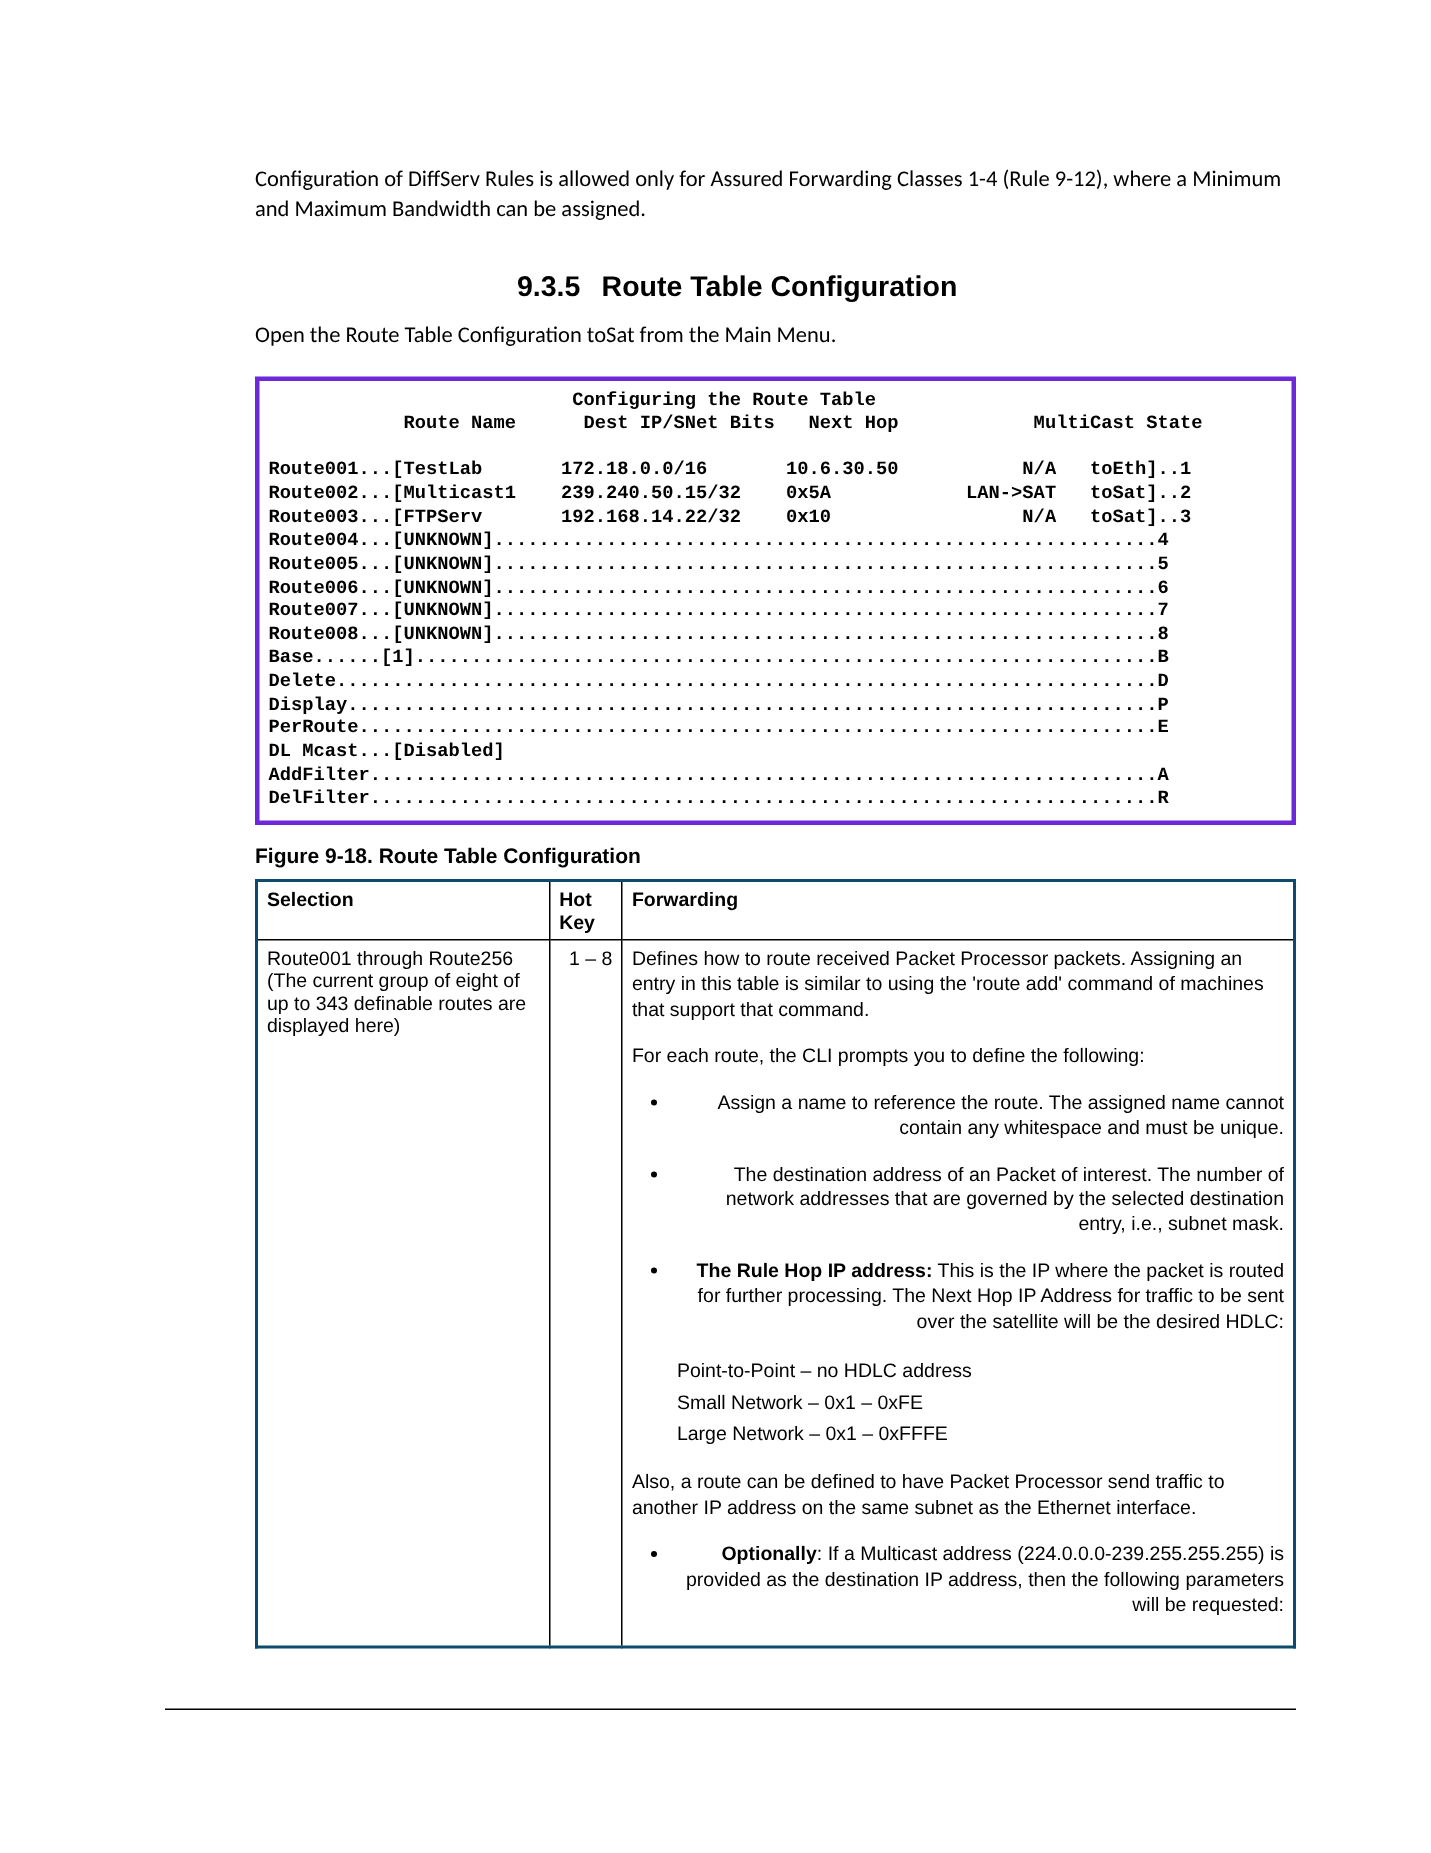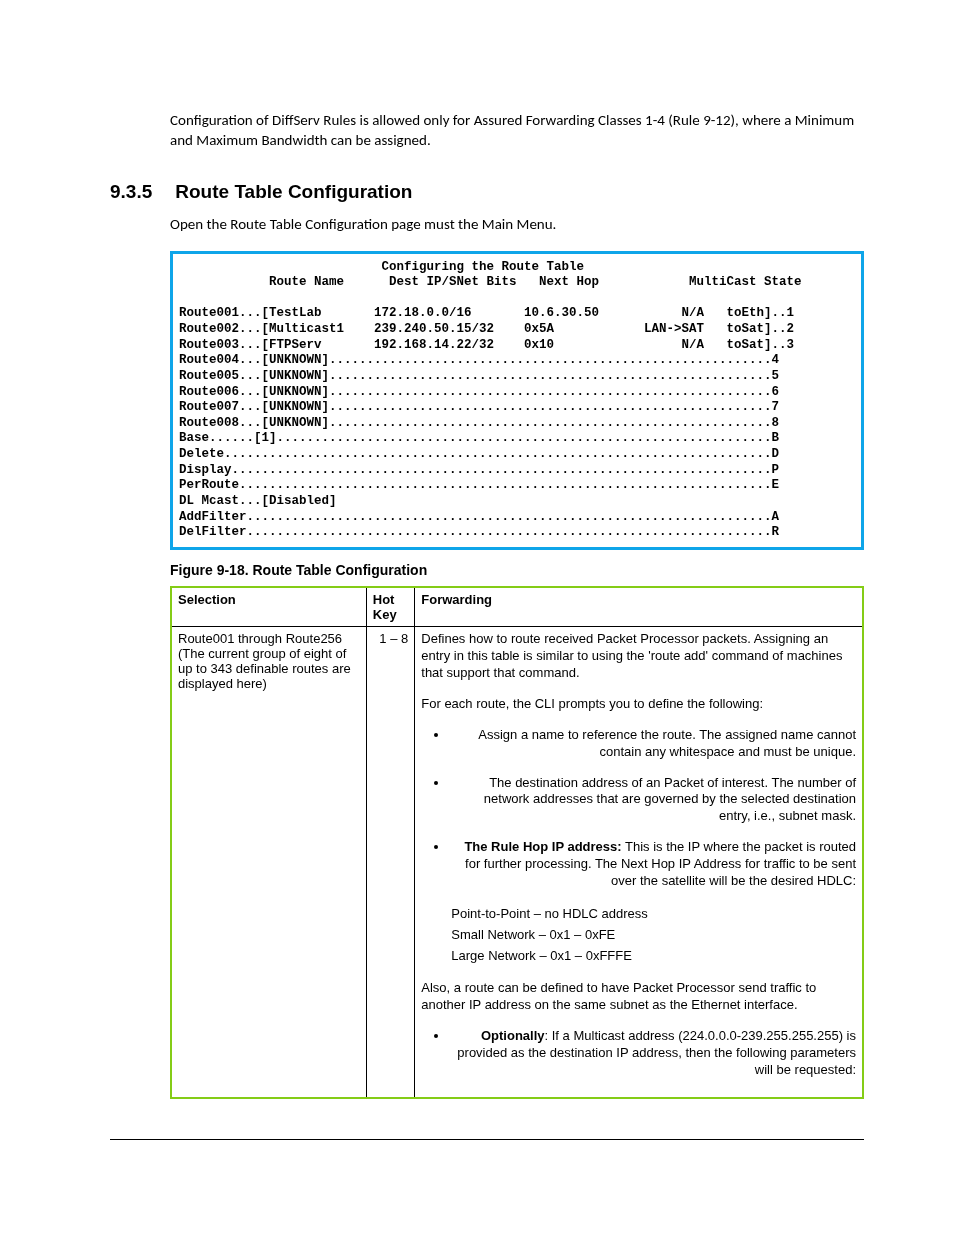--- a/index.html
+++ b/index.html
@@ -14,46 +14,47 @@
   }
   .intro {
     margin: 50px 0 30px 60px;
     line-height: 1.35;
   }
   h2.section {
     font-family: Arial, Helvetica, sans-serif;
     font-weight: bold;
     font-size: 19px;
     margin: 0 0 12px 0;
+    text-align: center;
   }
   h2.section .num { display:inline-block; width:60px; }
   .subintro { margin-left: 60px; margin-bottom: 18px; }
   .console {
     margin-left: 60px;
-    border: 3px solid #0ea5e9;
+    border: 3px solid #6d28d9;
     background: #fff;
     padding: 6px 6px 6px 6px;
     font-family: "Courier New", monospace;
     font-size: 12.5px;
     font-weight: bold;
     line-height: 1.25;
     white-space: pre;
     overflow: hidden;
   }
   .figcaption {
     font-family: Arial, Helvetica, sans-serif;
     font-weight: bold;
     font-size: 14px;
     margin: 10px 0 8px 60px;
   }
   table.spec {
     margin-left: 60px;
     border-collapse: collapse;
     width: calc(100% - 60px);
-    border: 2px solid #84cc16;
+    border: 2px solid #0c4a6e;
     font-family: Arial, Helvetica, sans-serif;
     font-size: 13px;
   }
   table.spec th, table.spec td {
     border: 1px solid #000;
     padding: 4px 6px;
     vertical-align: top;
     text-align: left;
   }
   table.spec th { font-weight: bold; }
@@ -68,21 +69,21 @@
 </head>
 <body>
 
 <div class="intro">Configuration of DiffServ Rules is allowed only for Assured Forwarding Classes 1-4 (Rule 9-12), where a Minimum and Maximum Bandwidth can be assigned.</div>
 
 <h2 class="section">
   <span class="num">9.3.5</span>
   <span>Route Table Configuration</span>
 </h2>
 
-<div class="subintro">Open the Route Table Configuration page must the Main Menu.</div>
+<div class="subintro">Open the Route Table Configuration toSat from the Main Menu.</div>
 
 <pre class="console" id="console">                           Configuring the Route Table
             Route Name      Dest IP/SNet Bits   Next Hop            MultiCast State
 
 Route001...[TestLab       172.18.0.0/16       10.6.30.50           N/A   toEth]..1
 Route002...[Multicast1    239.240.50.15/32    0x5A            LAN-&gt;SAT   toSat]..2
 Route003...[FTPServ       192.168.14.22/32    0x10                 N/A   toSat]..3
 Route004...[UNKNOWN]...........................................................4
 Route005...[UNKNOWN]...........................................................5
 Route006...[UNKNOWN]...........................................................6

